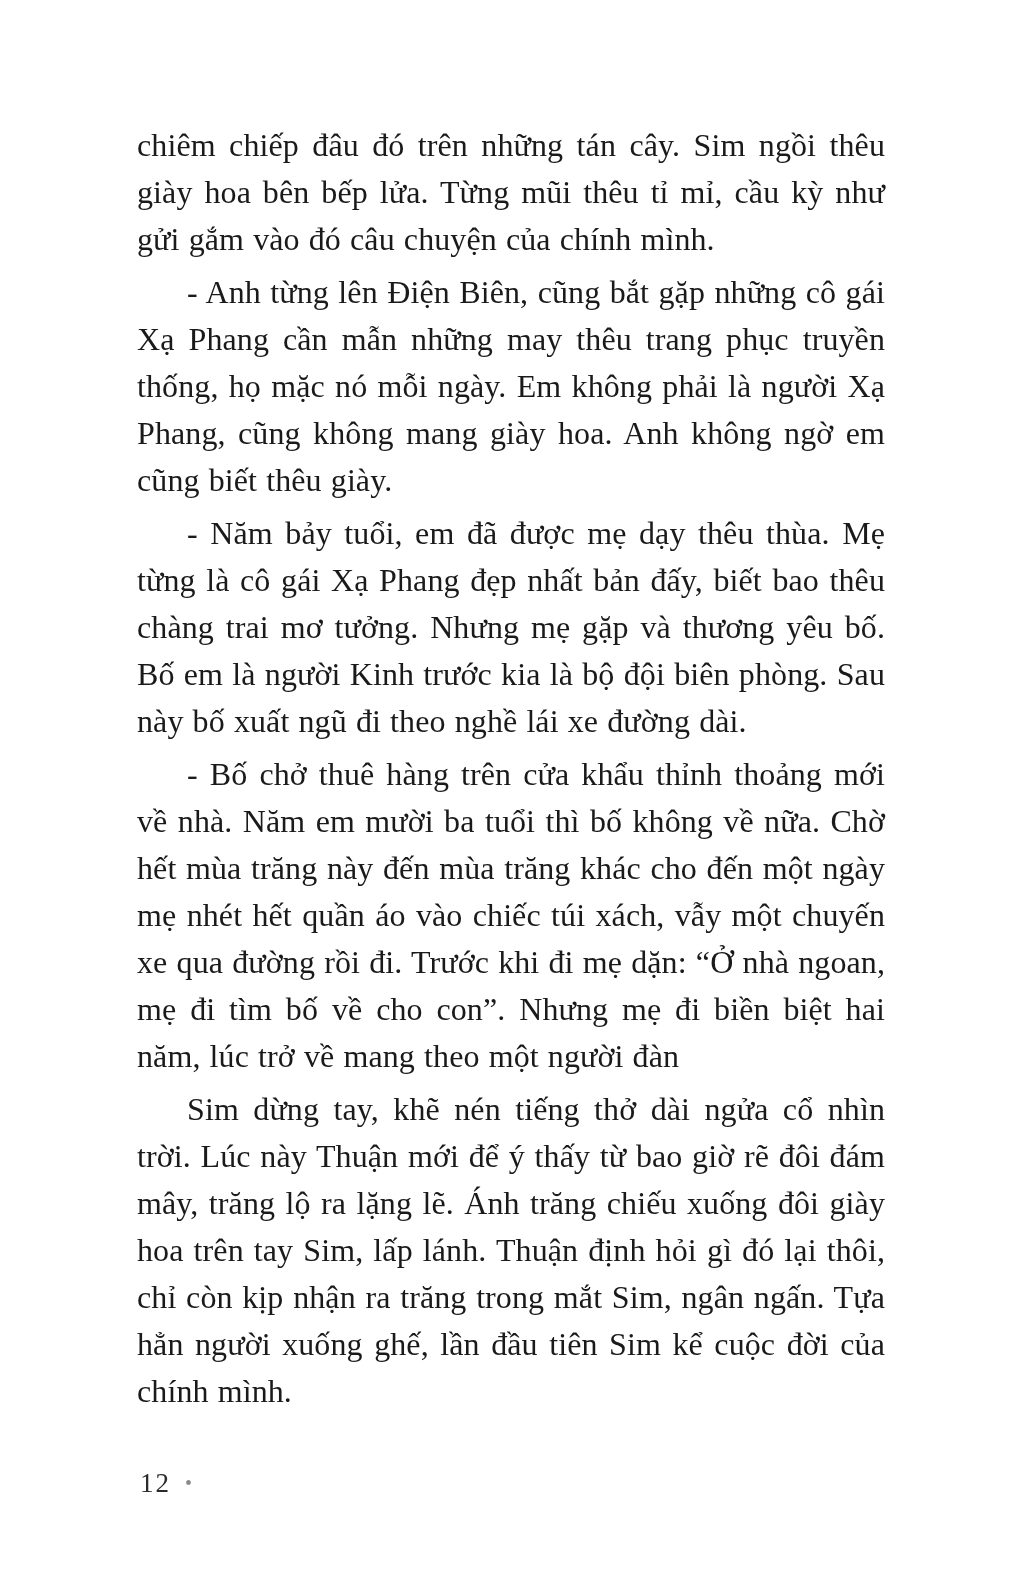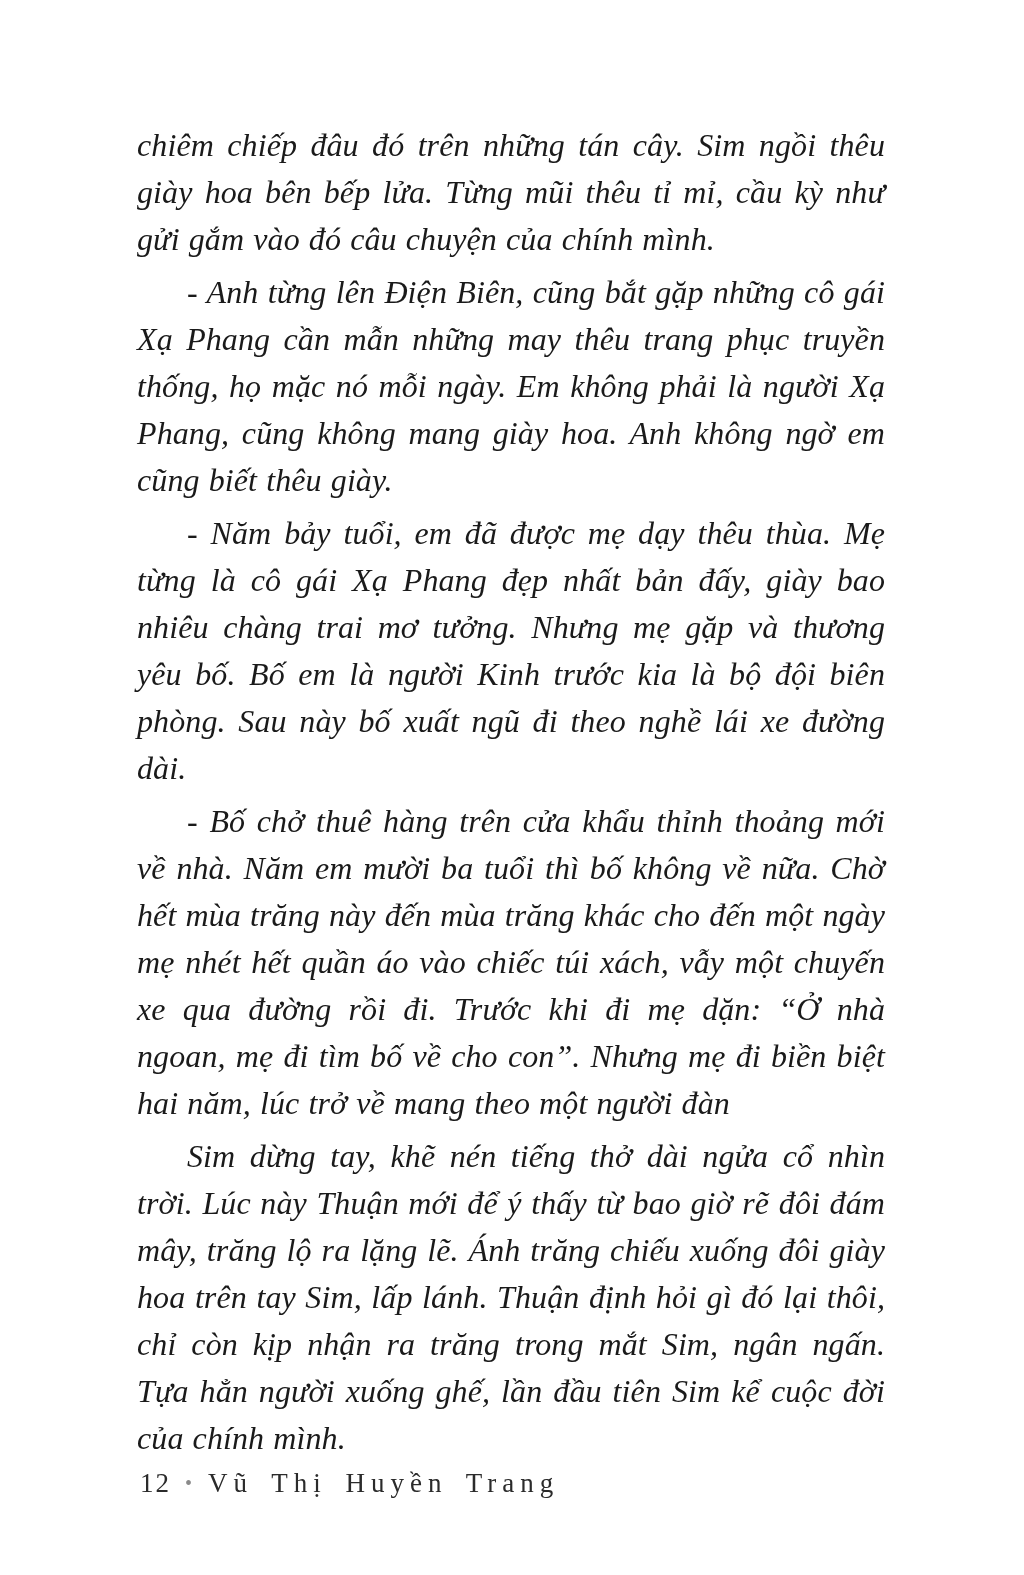--- a/index.html
+++ b/index.html
@@ -18,21 +18,20 @@
   .page {
     position: absolute;
     inset: 0;
     background: #ffffff;
   }
   .text-block {
     position: absolute;
     left: 137px;
     top: 122px;
     width: 748px;
-    font-style: italic;
   }
   .para {
     margin: 0 0 6px 0;
     font-size: 32px;
     line-height: 47px;
     text-align: justify;
     text-indent: 50px;
     letter-spacing: 0.1px;
     word-spacing: 1px;
   }
@@ -64,24 +63,23 @@
   }
 </style>
 </head>
 <body>
 
 <div class="page">
 
   <main class="text-block">
     <p class="para no-indent">chiêm chiếp đâu đó trên những tán cây. Sim ngồi thêu giày hoa bên bếp lửa. Từng mũi thêu tỉ mỉ, cầu kỳ như gửi gắm vào đó câu chuyện của chính mình.</p>
     <p class="para">- Anh từng lên Điện Biên, cũng bắt gặp những cô gái Xạ Phang cần mẫn những may thêu trang phục truyền thống, họ mặc nó mỗi ngày. Em không phải là người Xạ Phang, cũng không mang giày hoa. Anh không ngờ em cũng biết thêu giày.</p>
-    <p class="para">- Năm bảy tuổi, em đã được mẹ dạy thêu thùa. Mẹ từng là cô gái Xạ Phang đẹp nhất bản đấy, giày bao nhiêu chàng trai mơ tưởng. Nhưng mẹ gặp và thương yêu bố. Bố em là người Kinh trước kia là bộ đội biên phòng. Sau này bố xuất ngũ đi theo nghề lái xe đường dài.</p>
+    <p class="para">- Năm bảy tuổi, em đã được mẹ dạy thêu thùa. Mẹ từng là cô gái Xạ Phang đẹp nhất bản đấy, biết bao thêu chàng trai mơ tưởng. Nhưng mẹ gặp và thương yêu bố. Bố em là người Kinh trước kia là bộ đội biên phòng. Sau này bố xuất ngũ đi theo nghề lái xe đường dài.</p>
     <p class="para">- Bố chở thuê hàng trên cửa khẩu thỉnh thoảng mới về nhà. Năm em mười ba tuổi thì bố không về nữa. Chờ hết mùa trăng này đến mùa trăng khác cho đến một ngày mẹ nhét hết quần áo vào chiếc túi xách, vẫy một chuyến xe qua đường rồi đi. Trước khi đi mẹ dặn: “Ở nhà ngoan, mẹ đi tìm bố về cho con”. Nhưng mẹ đi biền biệt hai năm, lúc trở về mang theo một người đàn</p>
     <p class="para">Sim dừng tay, khẽ nén tiếng thở dài ngửa cổ nhìn trời. Lúc này Thuận mới để ý thấy từ bao giờ rẽ đôi đám mây, trăng lộ ra lặng lẽ. Ánh trăng chiếu xuống đôi giày hoa trên tay Sim, lấp lánh. Thuận định hỏi gì đó lại thôi, chỉ còn kịp nhận ra trăng trong mắt Sim, ngân ngấn. Tựa hẳn người xuống ghế, lần đầu tiên Sim kể cuộc đời của chính mình.</p>
   </main>
 
   <footer class="page-footer">
     <span class="page-number">12</span>
     <span class="footer-dot">•</span>
-    <span class="footer-author">Vũ Thị Huyền Trang</span>
   </footer>
 
 </div>
 
 </body></html>

